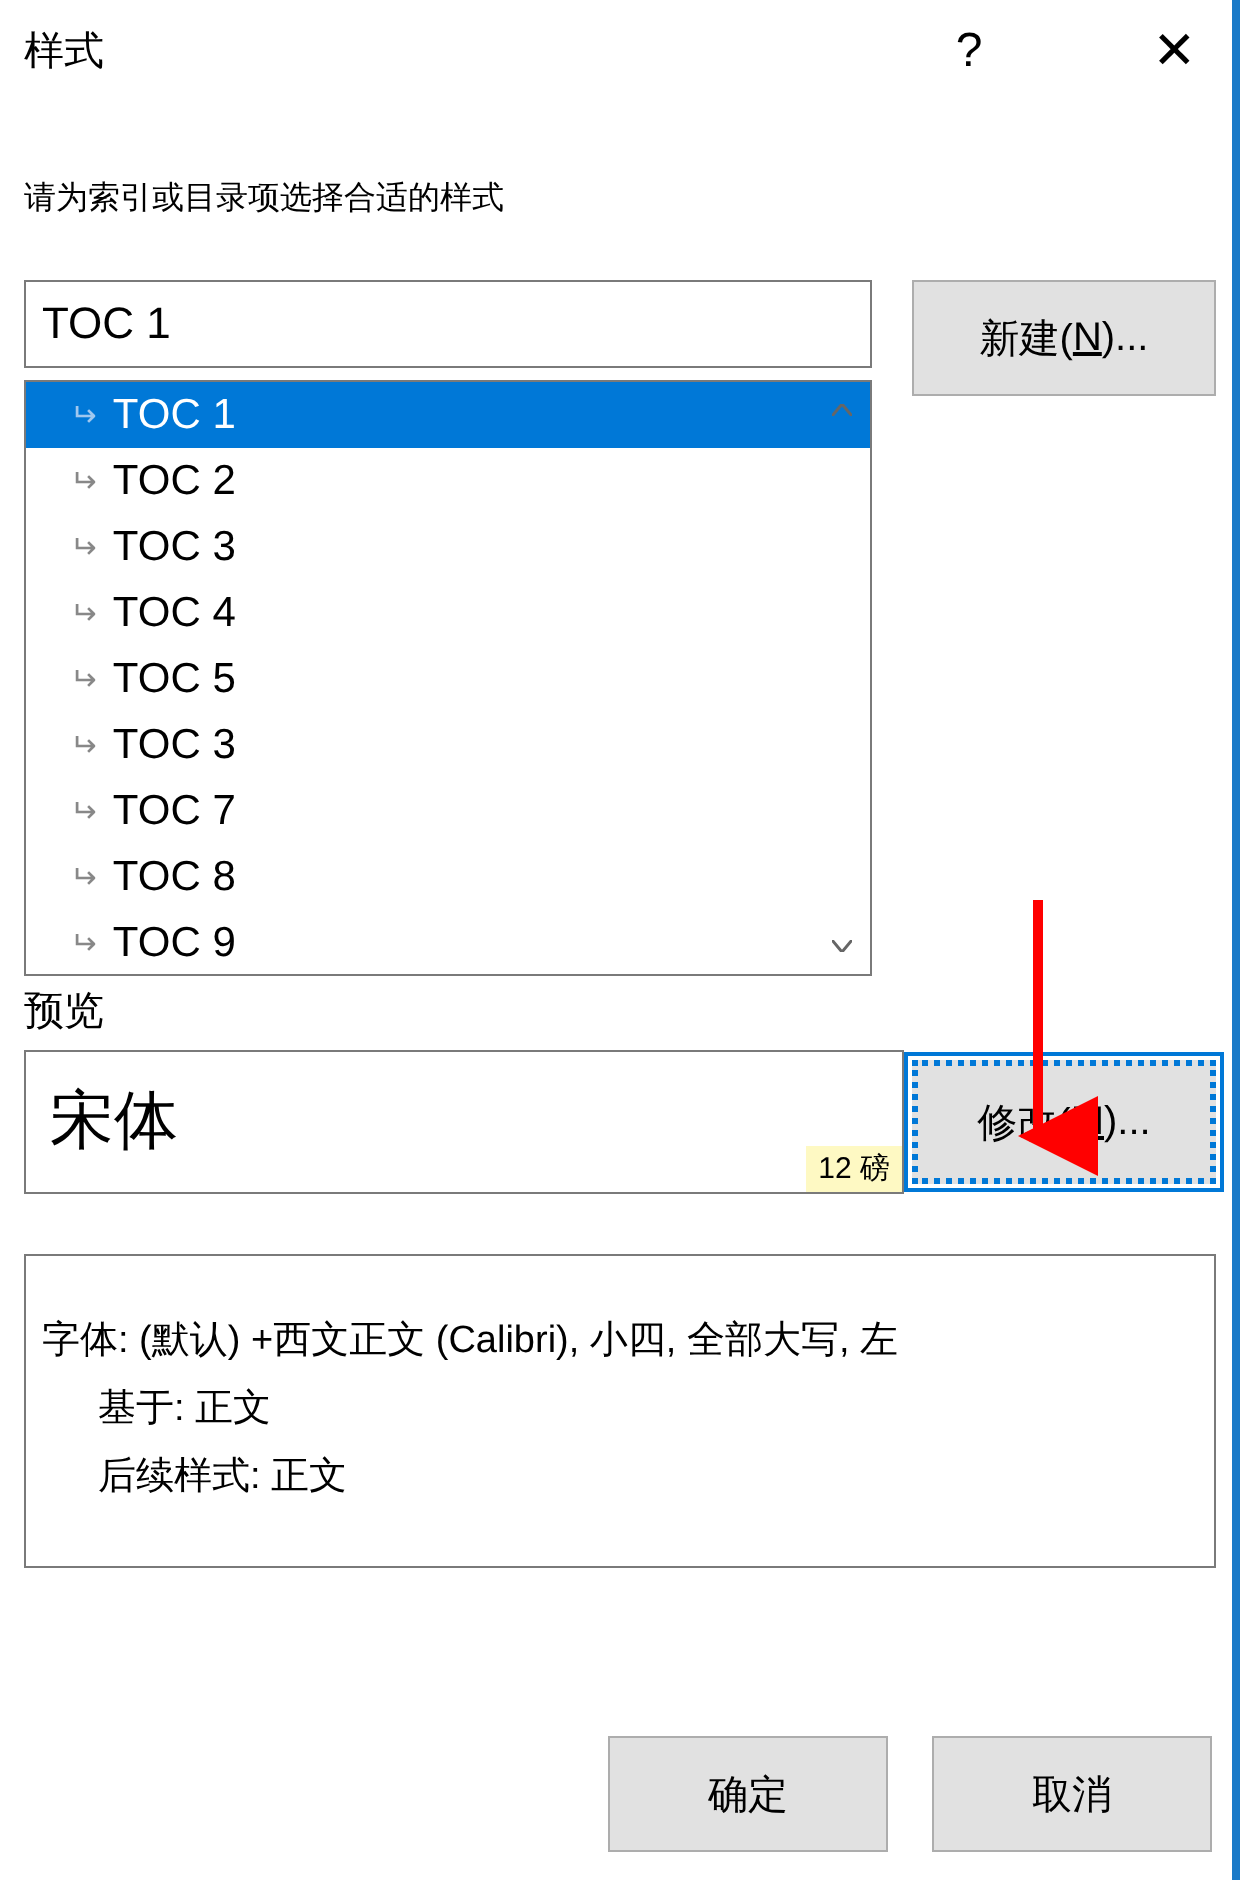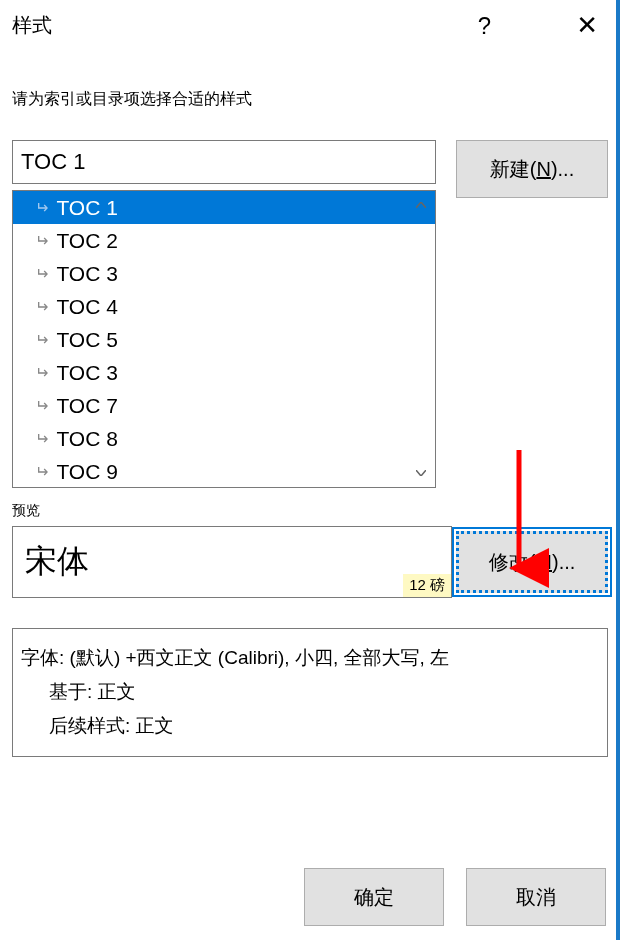--- a/index.html
+++ b/index.html
@@ -146,22 +146,22 @@
     }
     .btn .underline {
       text-decoration: underline;
     }
     .btn.highlighted {
       border: 3px dotted #0078d7;
       outline: 2px solid #0078d7;
       outline-offset: 2px;
     }
     .preview-label {
-      font-size: 14px;
-      margin-top: 14px;
+      font-size: 20px;
+      margin-top: 4px;
       margin-bottom: 6px;
     }
     .preview-row {
       display: flex;
       align-items: center;
       gap: 4px;
     }
     .preview-box {
       flex: 1;
       border: 1px solid #7a7a7a;
@@ -183,21 +183,21 @@
       background: #fef9c3;
       padding: 2px 6px;
       font-size: 15px;
       display: flex;
       align-items: center;
       gap: 4px;
     }
     .desc-box {
       border: 1px solid #7a7a7a;
       margin-top: 30px;
-      padding: 12px 8px;
+      padding: 26px 8px;
       font-size: 19px;
       line-height: 1.8;
     }
     .desc-indent {
       padding-left: 28px;
     }
     .footer {
       position: absolute;
       bottom: 14px;
       right: 14px;

